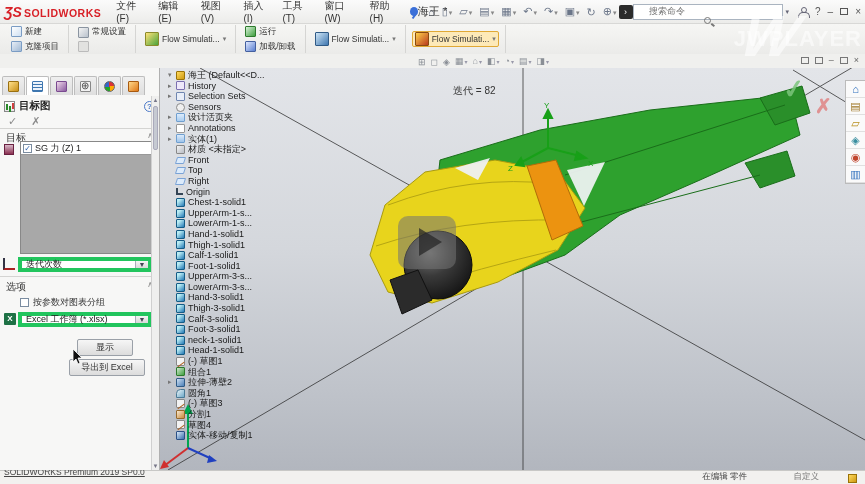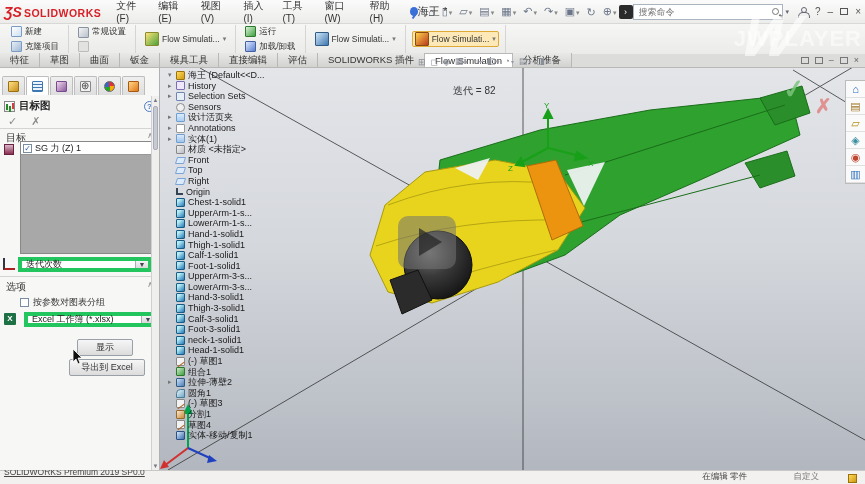--- a/index.html
+++ b/index.html
@@ -16,21 +16,21 @@
   .menus{display:flex;gap:2px;}
   .menu-item{font-size:10px;padding:2px 5px;color:#333;cursor:default;}
   .pin-icon{width:9px;height:9px;border-radius:50%;background:#3a6fd8;margin:0 8px 0 4px;position:relative;}
   .pin-icon::after{content:"";position:absolute;left:3px;top:7px;width:2px;height:5px;background:#3a6fd8;transform:rotate(35deg);}
   .quick{display:flex;align-items:center;gap:3px;color:#667084;}
   .qi{font-size:11px;line-height:12px;padding:1px 2px;color:#6b7689;}
   .qi .caret{font-size:7px;color:#888;margin-left:1px;}
   .doc-title{position:absolute;left:0;right:0;text-align:center;font-size:11px;color:#333;pointer-events:none;}
   .search-wrap{margin-left:auto;display:flex;align-items:center;z-index:2;}
   .cmd-icon{width:14px;height:14px;background:#2b2b2b;color:#fff;font-size:9px;line-height:14px;text-align:center;border-radius:2px;}
-  .search-box{display:flex;align-items:center;width:150px;height:16px;border:1px solid #aab4c0;background:#fff;padding:0 3px;}
+  .search-box{display:flex;align-items:center;width:150px;height:16px;border:1px solid #aab4c0;background:#fff;padding:0 3px;flex-direction:column;}
   .search-box input{border:none;outline:none;flex:1;font-size:9px;font-family:"Liberation Sans",sans-serif;color:#333;min-width:0;background:transparent;}
   .mag-icon{width:7px;height:7px;border:1.5px solid #777;border-radius:50%;position:relative;flex:none;}
   .mag-icon::after{content:"";position:absolute;left:6px;top:6px;width:4px;height:1.5px;background:#777;transform:rotate(40deg);}
   .search-caret{font-size:7px;color:#667;margin:0 3px;}
   .winctl{display:flex;align-items:center;gap:7px;margin-left:6px;color:#555;}
   .user-icon{width:10px;height:10px;position:relative;}
   .user-icon::before{content:"";position:absolute;left:3px;top:0;width:4px;height:4px;border-radius:50%;border:1px solid #667;}
   .user-icon::after{content:"";position:absolute;left:0;top:5px;width:10px;height:5px;border-radius:5px 5px 0 0;border:1px solid #667;border-bottom:none;}
   .wc{font-size:10px;line-height:10px;color:#555;}
   .restore-box{width:8px;height:7px;border:1px solid #555;}
@@ -277,32 +277,20 @@
       </div>
       <div class="rgroup big">
         <div class="rbtn active">
           <span class="ric ic-flow3"></span>
           <span class="rlabel">Flow Simulati...</span>
           <span class="caret">▾</span>
         </div>
       </div>
     </div>
 
-  <div class="tabrow" id="tabrow">
-      <span class="tab">特征</span>
-      <span class="tab">草图</span>
-      <span class="tab">曲面</span>
-      <span class="tab">钣金</span>
-      <span class="tab">模具工具</span>
-      <span class="tab">直接编辑</span>
-      <span class="tab">评估</span>
-      <span class="tab">SOLIDWORKS 插件</span>
-      <span class="tab active">Flow Simulation</span>
-      <span class="tab">分析准备</span>
-    </div>
   <div class="hud" id="hudbar" style="top: 55px; z-index: 19; position: absolute; left: 418px;">
       <span class="hudi">⊞</span>
       <span class="hudi">◻</span>
       <span class="hudi">◈</span>
       <span class="hudi">▦<span class="caret">▾</span></span>
       <span class="hudi">⌂<span class="caret">▾</span></span>
       <span class="hudi">◧<span class="caret">▾</span></span>
       <span class="hudi">◔<span class="caret">▾</span></span>
       <span class="hudi">▤<span class="caret">▾</span></span>
       <span class="hudi">◨<span class="caret">▾</span></span>
@@ -365,21 +353,21 @@
     <div class="hr" style="top:208px;"></div>
     <div class="psec" style="top:212px;">
       <span>选项</span>
       <span class="chev">∧</span>
     </div>
     <div class="pcheck">
       <span class="cbx">✓</span>
       <span>按参数对图表分组</span>
     </div>
     <span class="excel-icon">X</span>
-    <div class="pselect" style="left:24px;top:244px;width:134px;">
+    <div class="pselect" style="left:18px;top:244px;width:134px;">
       <span>Excel 工作簿 (*.xlsx)</span>
       <span class="dd">▼</span>
     </div>
     <div class="pbtn" style="left:52px;top:271px;width:56px;">显示</div>
     <div class="pbtn" style="left:44px;top:291px;width:76px;">导出到 Excel</div>
     <svg class="cursor-svg" width="12" height="16">
       <polygon points="1,0 1,13 4,10 6,15 8,14 6,9 10,9" fill="#111" stroke="#fff" stroke-width="0.8"></polygon>
     </svg>
     <div class="pscroll">
       <span class="ar" style="top:1px;">▲</span>

